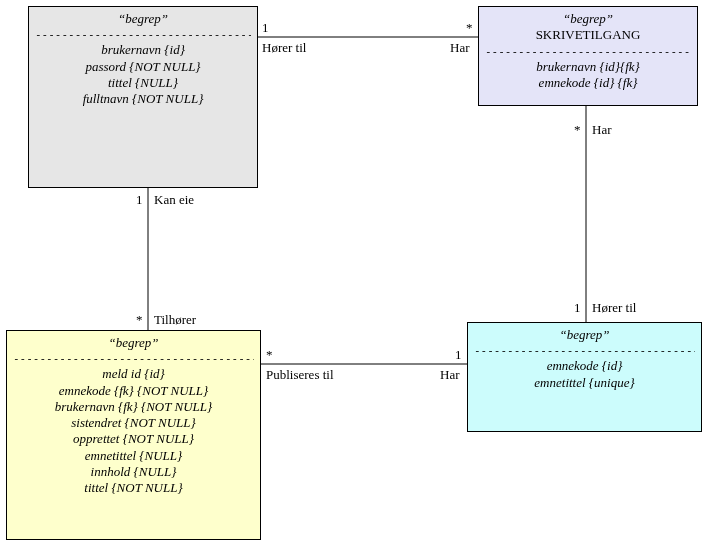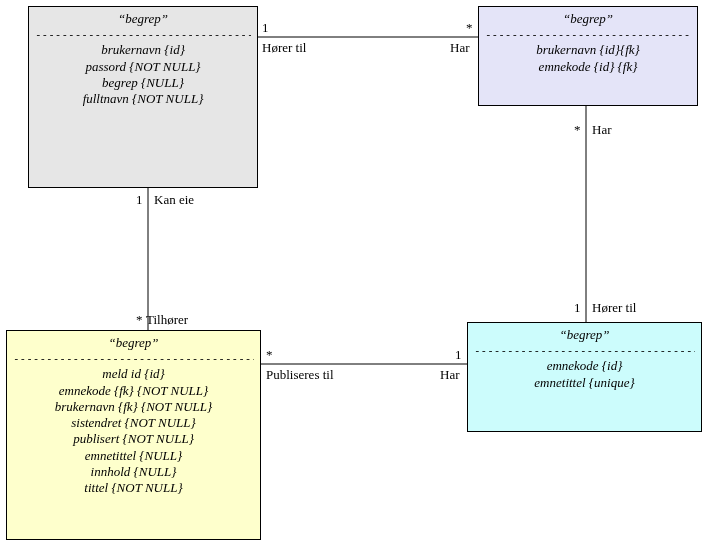--- a/index.html
+++ b/index.html
@@ -63,60 +63,61 @@
     <line x1="586" y1="106" x2="586" y2="322" stroke="#000" stroke-width="1"></line>
 
     <line x1="261" y1="364" x2="467" y2="364" stroke="#000" stroke-width="1"></line>
   </svg>
 
   <div class="entity" style="left:28px; top:6px; width:230px; height:182px; background:#e6e6e6;">
     <div class="stereo">“begrep”</div>
     <div class="sep">-----------------------------------------</div>
     <div class="attr">brukernavn {id}</div>
     <div class="attr">passord {NOT NULL}</div>
-    <div class="attr">begrep {NULL}</div>
+    <div class="attr">tittel {NULL}</div>
     <div class="attr">fulltnavn {NOT NULL}</div>
   </div>
 
   <div class="entity" style="left:478px; top:6px; width:220px; height:100px; background:#e4e4f8;">
     <div class="stereo">“begrep”</div>
+    <div class="title">SKRIVETILGANG</div>
     <div class="sep">-------------------------------------</div>
     <div class="attr">brukernavn {id}{fk}</div>
     <div class="attr">emnekode {id} {fk}</div>
   </div>
 
   <div class="entity" style="left:6px; top:330px; width:255px; height:210px; background:#feffcc;">
     <div class="stereo">“begrep”</div>
     <div class="sep">---------------------------------------</div>
     <div class="attr">meld id {id}</div>
     <div class="attr">emnekode {fk} {NOT NULL}</div>
     <div class="attr">brukernavn {fk} {NOT NULL}</div>
     <div class="attr">sistendret {NOT NULL}</div>
-    <div class="attr">publisert {NOT NULL}</div>
+    <div class="attr">opprettet {NOT NULL}</div>
     <div class="attr">emnetittel {NULL}</div>
     <div class="attr">innhold {NULL}</div>
     <div class="attr">tittel {NOT NULL}</div>
   </div>
 
   <div class="entity" style="left:467px; top:322px; width:235px; height:110px; background:#ccfcfc;">
     <div class="stereo">“begrep”</div>
     <div class="sep">----------------------------------</div>
     <div class="attr">emnekode {id}</div>
     <div class="attr">emnetittel {unique}</div>
   </div>
 
   <div class="lbl" style="left:262px; top:20px;">1</div>
   <div class="lbl" style="left:262px; top:40px;">Hører til</div>
   <div class="lbl" style="left:466px; top:20px;">*</div>
   <div class="lbl" style="left:450px; top:40px;">Har</div>
 
   <div class="lbl" style="left:136px; top:192px;">1</div>
   <div class="lbl" style="left:154px; top:192px;">Kan eie</div>
   <div class="lbl" style="left:136px; top:312px;">*</div>
-  <div class="lbl" style="left:146px; top:312px;font-family:Liberation Serif, serif;">Tilhører</div>
+  <div class="lbl" style="left:154px; top:312px;font-family:Liberation Serif, serif;">Tilhører</div>
 
   <div class="lbl" style="left:574px; top:122px;">*</div>
   <div class="lbl" style="left:592px; top:122px;">Har</div>
   <div class="lbl" style="left:574px; top:300px;">1</div>
   <div class="lbl" style="left:592px; top:300px;">Hører til</div>
 
   <div class="lbl" style="left:266px; top:347px;">*</div>
   <div class="lbl" style="left:266px; top:367px;">Publiseres til</div>
   <div class="lbl" style="left:455px; top:347px;">1</div>
   <div class="lbl" style="left:440px; top:367px;">Har</div>

